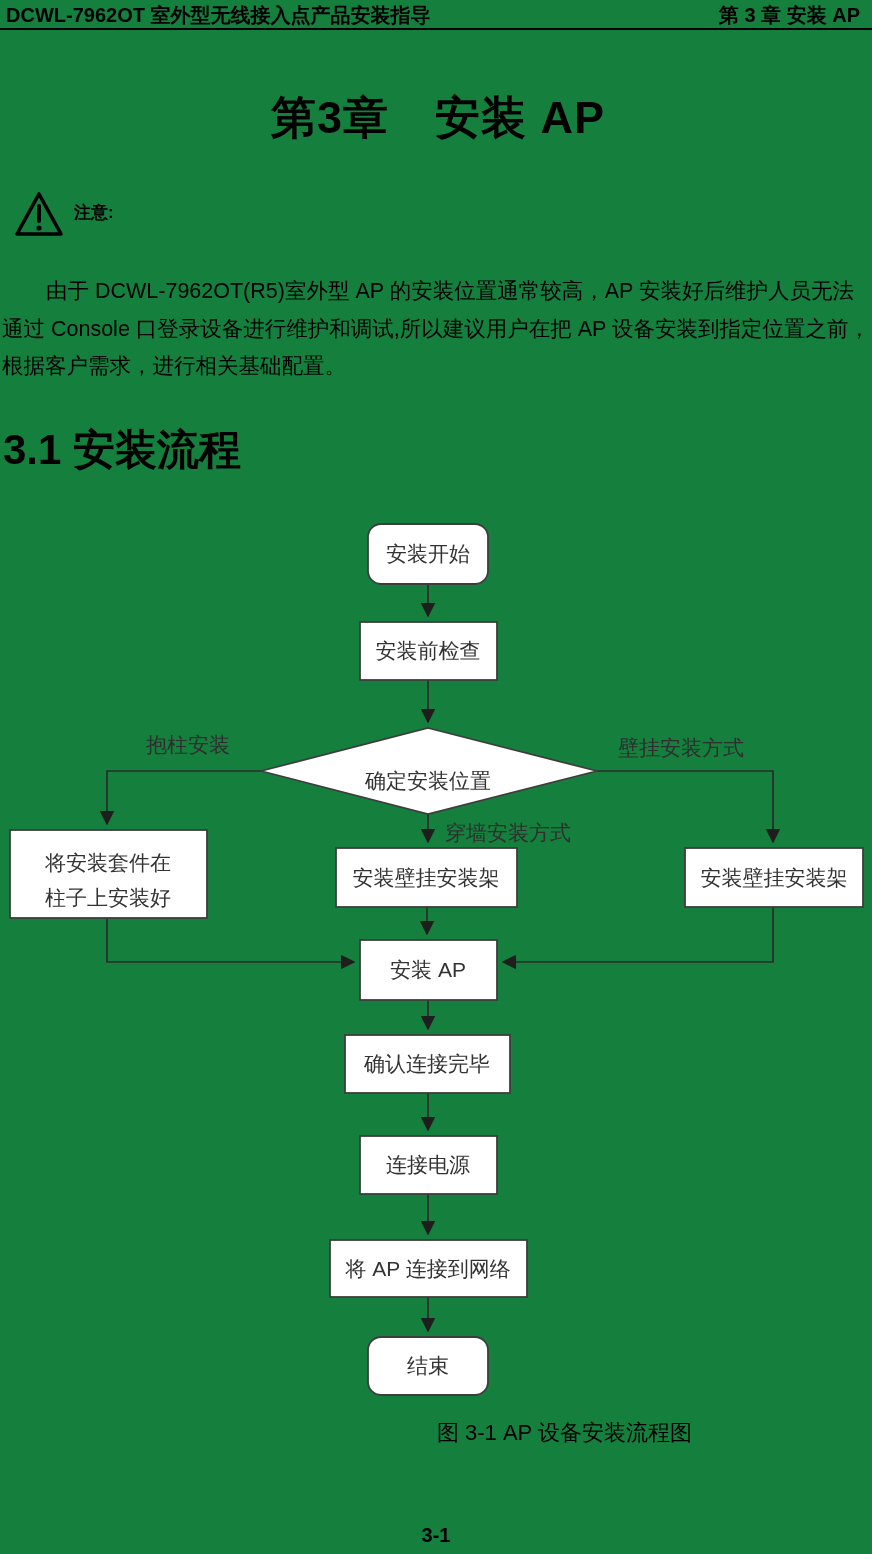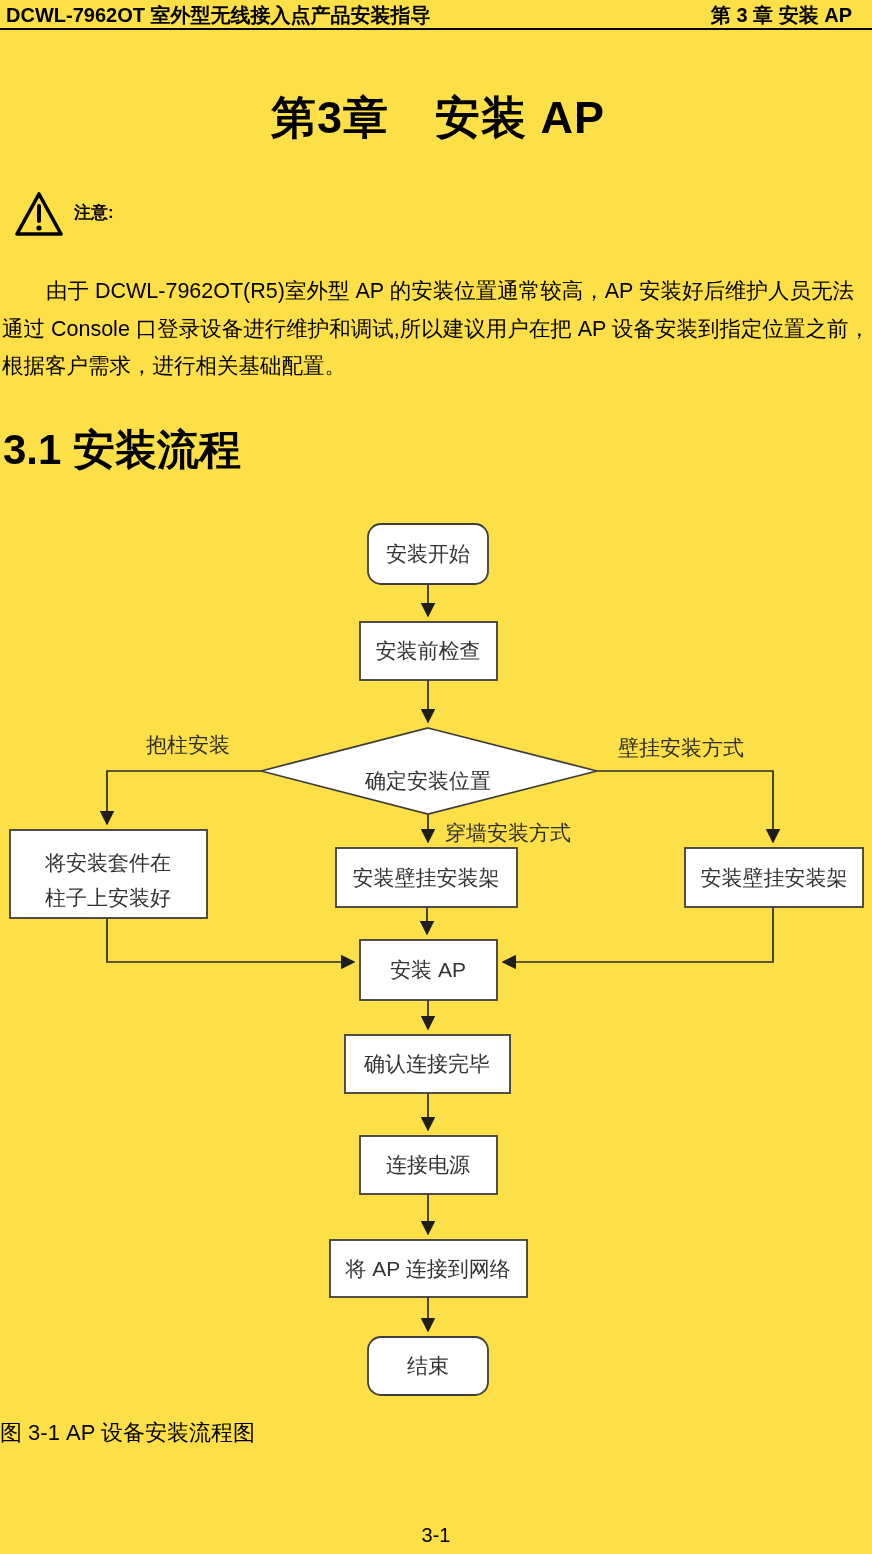--- a/index.html
+++ b/index.html
@@ -1,22 +1,22 @@
 <!DOCTYPE html>
 <html><head>
 <meta charset="utf-8">
 <style>
   html,body{margin:0;padding:0;background:#fff;}
   .page{
-    position:relative;width:872px;height:1554px;background:#fde047;
+    position:relative;width:872px;height:1554px;background:#15803d;
     font-family:"Liberation Sans","DejaVu Sans",sans-serif;color:#000;overflow:hidden;
   }
   
   .hdr-left{position:absolute;left:6px;top:2px;font-size:20px;font-weight:bold;white-space:nowrap;}
-  .hdr-right{position:absolute;right:20px;top:2px;font-size:20px;font-weight:bold;white-space:nowrap;}
+  .hdr-right{position:absolute;right:12px;top:2px;font-size:20px;font-weight:bold;white-space:nowrap;}
   .hdr-rule{position:absolute;left:0;top:28px;width:872px;height:2px;background:#000;}
   
   .doc-title{position:absolute;left:2px;top:88px;width:872px;margin:0;text-align:center;
     font-size:45px;font-weight:bold;letter-spacing:1px;}
   
   .warn-icon{position:absolute;left:13px;top:190px;}
   .notice-label{position:absolute;left:74px;top:201px;font-size:17px;font-weight:bold;}
   
   .para-line{position:absolute;left:2px;width:868px;font-size:21.5px;line-height:30px;
     white-space:nowrap;color:#000;}
@@ -27,23 +27,23 @@
   .section-heading{position:absolute;left:3px;top:422px;margin:0;font-size:42px;font-weight:bold;}
   
   .flowchart{position:absolute;left:0;top:510px;}
   .fc-box{fill:#ffffff;stroke:#3d3d3d;stroke-width:1.8;}
   .fc-edge{fill:none;stroke:#2b2b2b;stroke-width:1.7;}
   .ntext{font-size:21px;fill:#333333;text-anchor:middle;
     font-family:"Liberation Sans","DejaVu Sans",sans-serif;}
   .btext{font-size:21px;fill:#2e2e2e;text-anchor:middle;
     font-family:"Liberation Sans","DejaVu Sans",sans-serif;}
   
-  .caption{position:absolute;left:0;top:1418px;width:692px;text-align:left;font-size:22px;}
+  .caption{position:absolute;left:0;top:1418px;width:692px;text-align:right;font-size:22px;}
   .page-number{position:absolute;left:0;top:1524px;width:872px;text-align:center;
-    font-size:20px;font-weight:normal;}
+    font-size:20px;font-weight:bold;}
 </style>
 </head>
 <body>
 
 <div class="page">
 
   <div class="hdr-left">DCWL-7962OT 室外型无线接入点产品安装指导</div>
   <div class="hdr-right">第 3 章  安装 AP</div>
   <div class="hdr-rule"></div>
 

